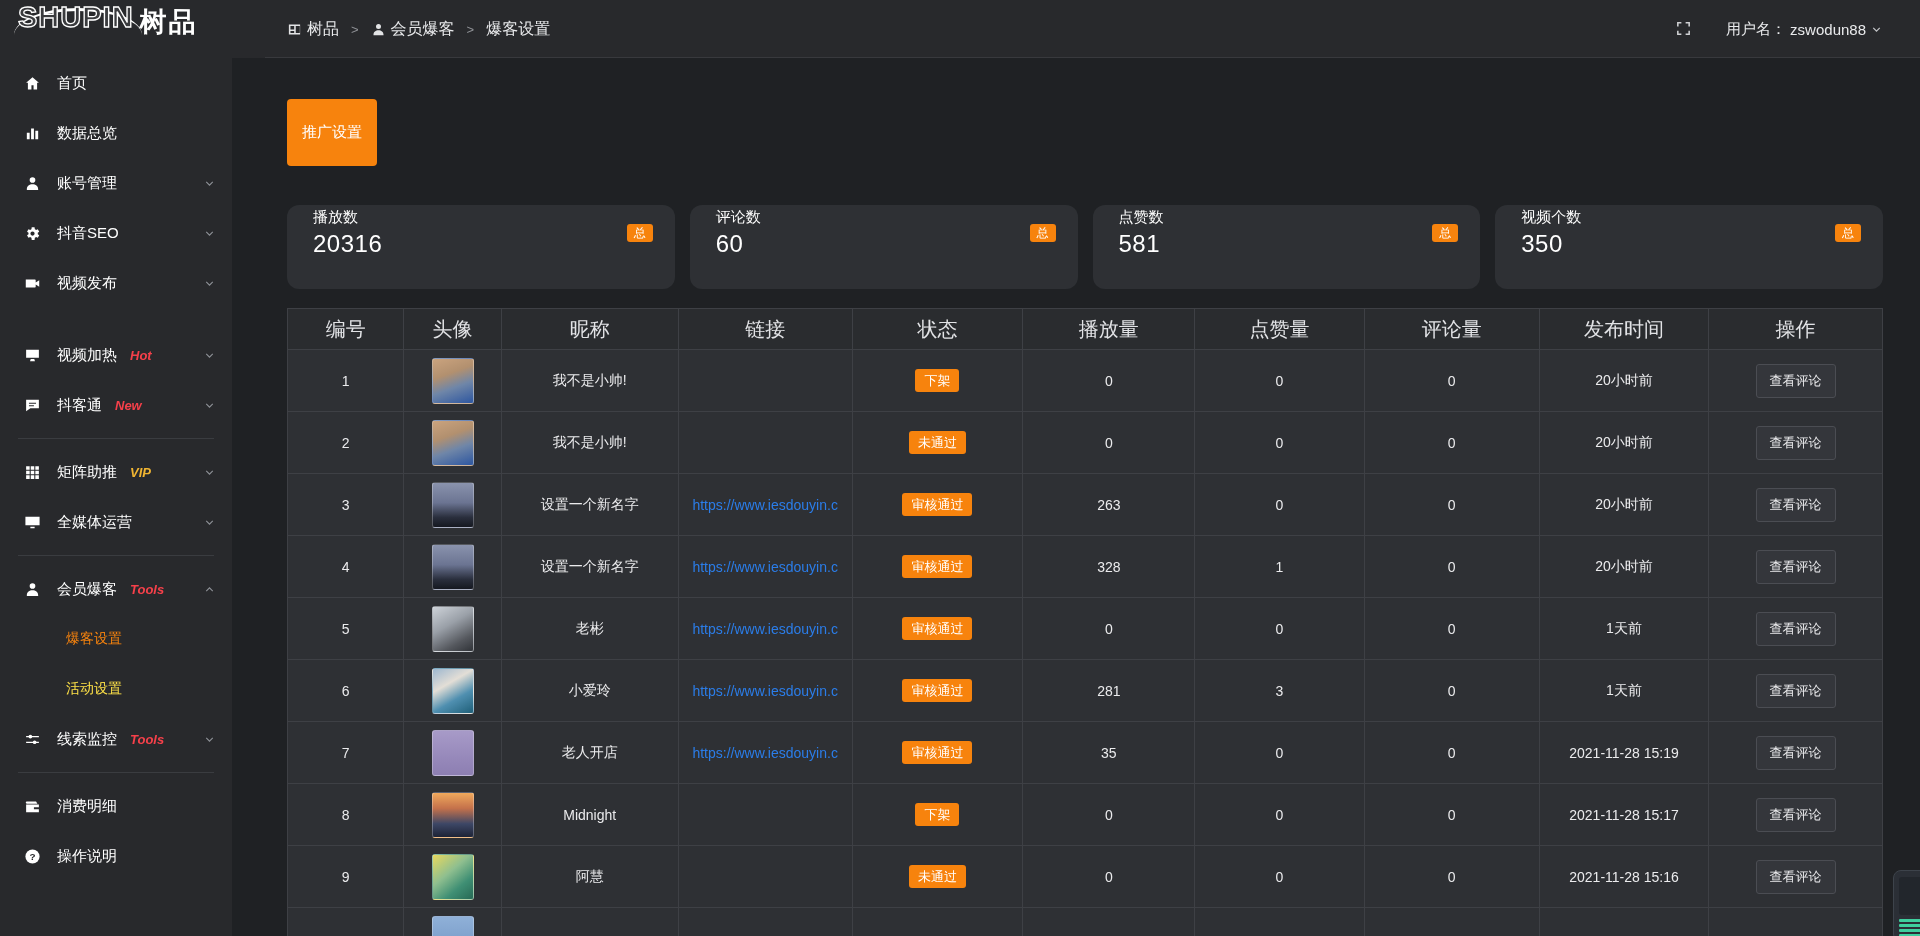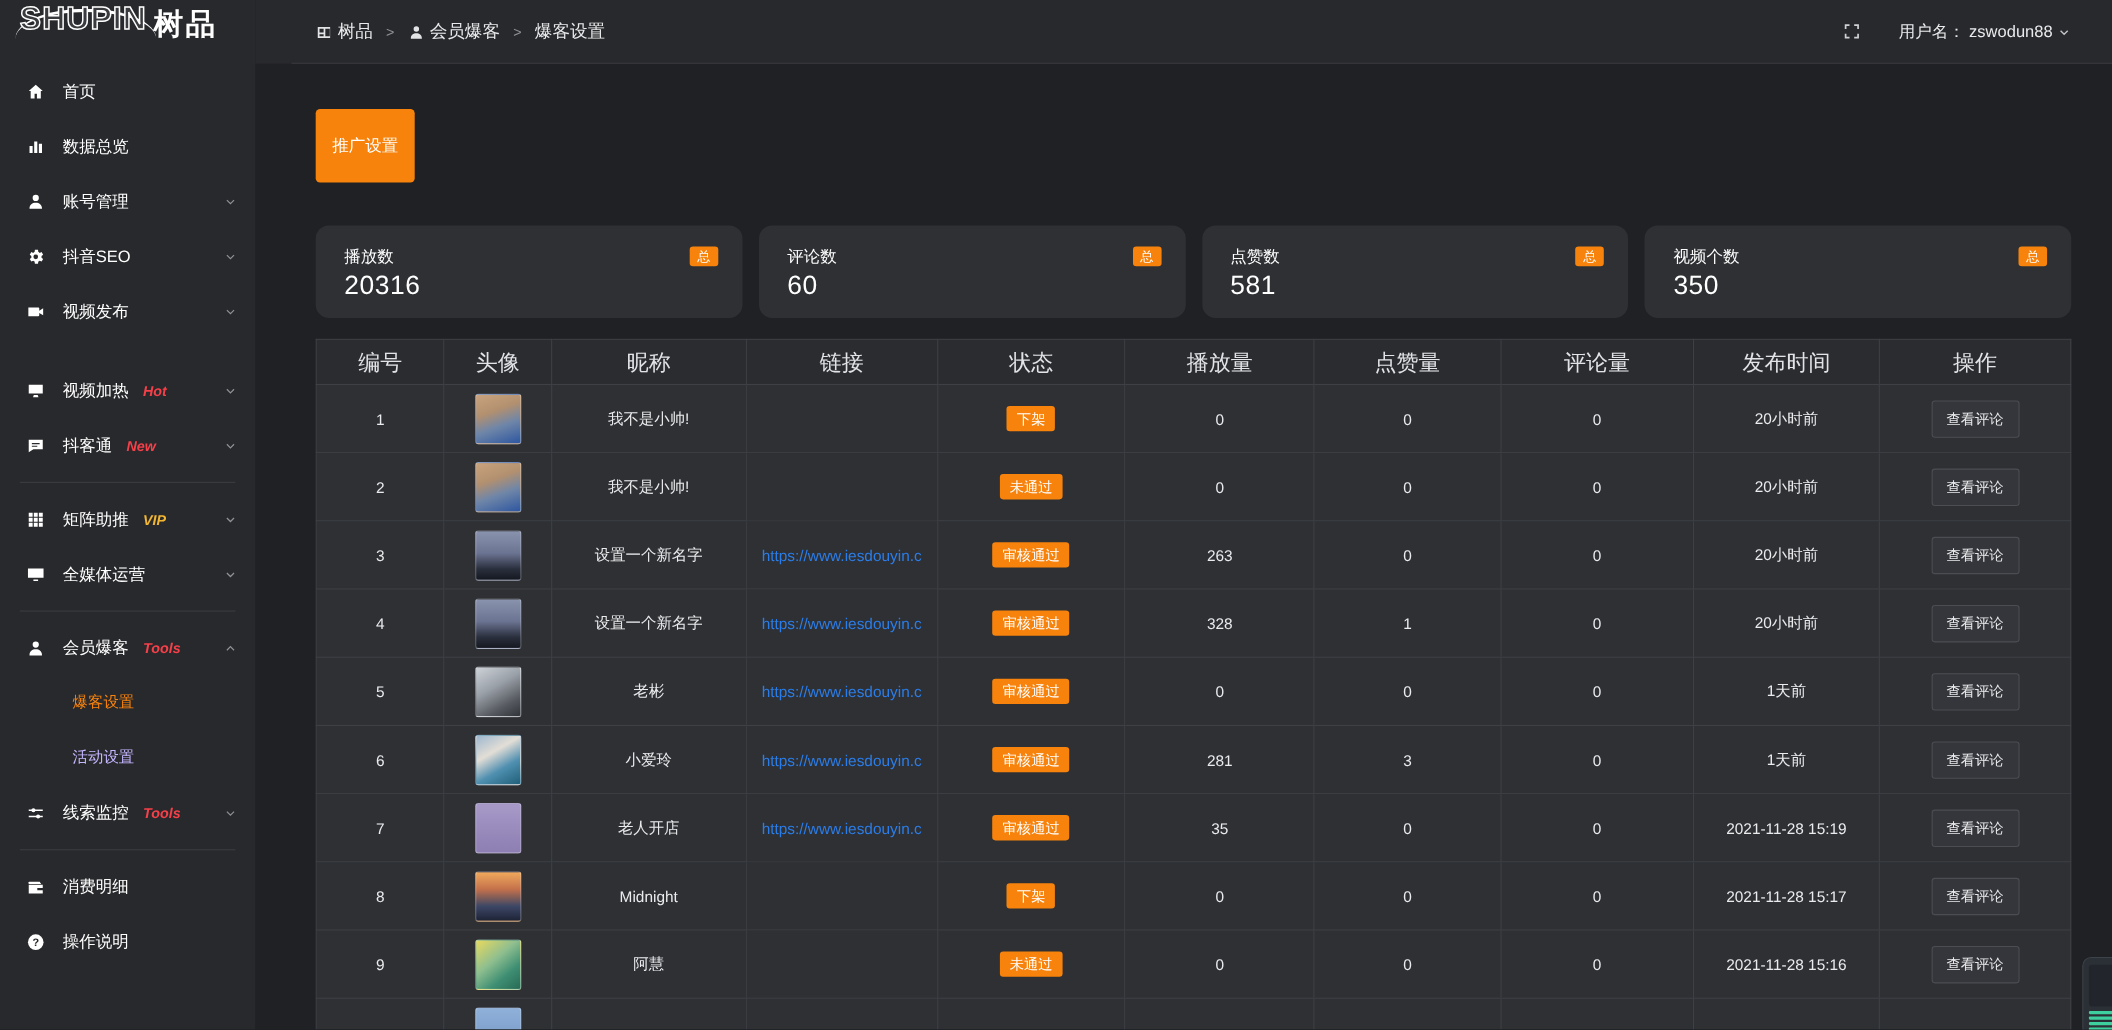--- a/index.html
+++ b/index.html
@@ -20,21 +20,21 @@
   .logo-arc{position:absolute;left:14px;top:8px;width:128px;height:30px;border-top:3px solid #fff;
             border-radius:50%/90% 90% 0 0}
   .logo-cn{font-weight:bold;font-size:27px;color:#fff;margin-left:6px;letter-spacing:2px}
   .s-item{display:flex;align-items:center;height:50px;padding:0 16px 0 24px;font-size:15px;color:#fff;cursor:pointer;white-space:nowrap}
   .s-item .ic{width:17px;height:17px;margin-right:16px;flex:0 0 17px}
   .s-item .ic svg{width:100%;height:100%;fill:#fff;display:block}
   .s-item .tag{margin-left:13px;font-style:italic;font-weight:bold;font-size:13px}
   .tag-hot{color:var(--hot)} .tag-vip{color:var(--vip)}
   .s-item .chev{margin-left:auto;width:13px;height:13px;flex:0 0 13px}
   .s-item .chev svg{width:100%;height:100%;display:block}
-  .s-sub{display:flex;align-items:center;height:50px;padding-left:66px;font-size:14px;color:#c4b5fd;cursor:pointer}
+  .s-sub{display:flex;align-items:center;height:50px;padding-left:66px;font-size:14px;color:#fde047;cursor:pointer}
   .s-sub.active{color:var(--accent)}
   .s-div{height:1px;background:#3a3c40;margin:8px 18px}
   .s-gap{height:22px}
 
   
   .topbar{position:absolute;left:232px;right:0;top:0;height:58px;background:var(--panel);
           display:flex;align-items:center;padding:0 37px 0 55px}
   .topbar::after{content:"";position:absolute;left:33px;right:0;bottom:0;height:1px;background:#38393d}
   .crumbs{display:flex;align-items:center;gap:10px;font-size:16px;color:#e9eaec}
   .crumb{display:flex;align-items:center;gap:5px}
@@ -46,21 +46,21 @@
   .fs-ic svg{width:100%;height:100%;display:block}
   .userbox{display:flex;align-items:center;gap:4px;font-size:15px;color:#e9eaec;cursor:pointer}
   .userbox .chev{width:13px;height:13px}
   .userbox .chev svg{width:100%;height:100%;display:block}
 
   
   .content{position:absolute;left:232px;right:0;top:58px;bottom:0;padding:0 37px 0 55px;overflow:hidden}
   .promo-btn{margin-top:41px;display:inline-block;background:var(--accent);color:#fff;border:none;
              font-size:15px;font-family:inherit;padding:24px 15px;border-radius:4px;cursor:pointer}
   .cards{display:flex;gap:15px;margin-top:39px}
-  .card{flex:1 1 0;height:84px;background:var(--card);border-radius:12px;position:relative;padding:19px 26px}
+  .card{flex:1 1 0;height:84px;background:var(--card);border-radius:12px;position:relative;padding:3px 26px}
   .card .clabel{font-size:15px;color:#fdfdfd}
   .card .cvalue{font-size:24px;color:#fff;margin-top:3px;font-weight:500;letter-spacing:.5px}
   .card .cbadge{position:absolute;top:19px;right:22px;background:var(--accent);color:#fff;font-size:12px;
                 padding:3px 7px;border-radius:3px;line-height:1;cursor:pointer}
 
   
   .tbl-wrap{margin-top:19px}
   table{width:100%;border-collapse:collapse;table-layout:fixed}
   th,td{border:1px solid var(--line);text-align:center;vertical-align:middle;font-weight:normal}
   thead th{height:41px;background:var(--card-head);font-size:20px;color:#e2e3e6}

